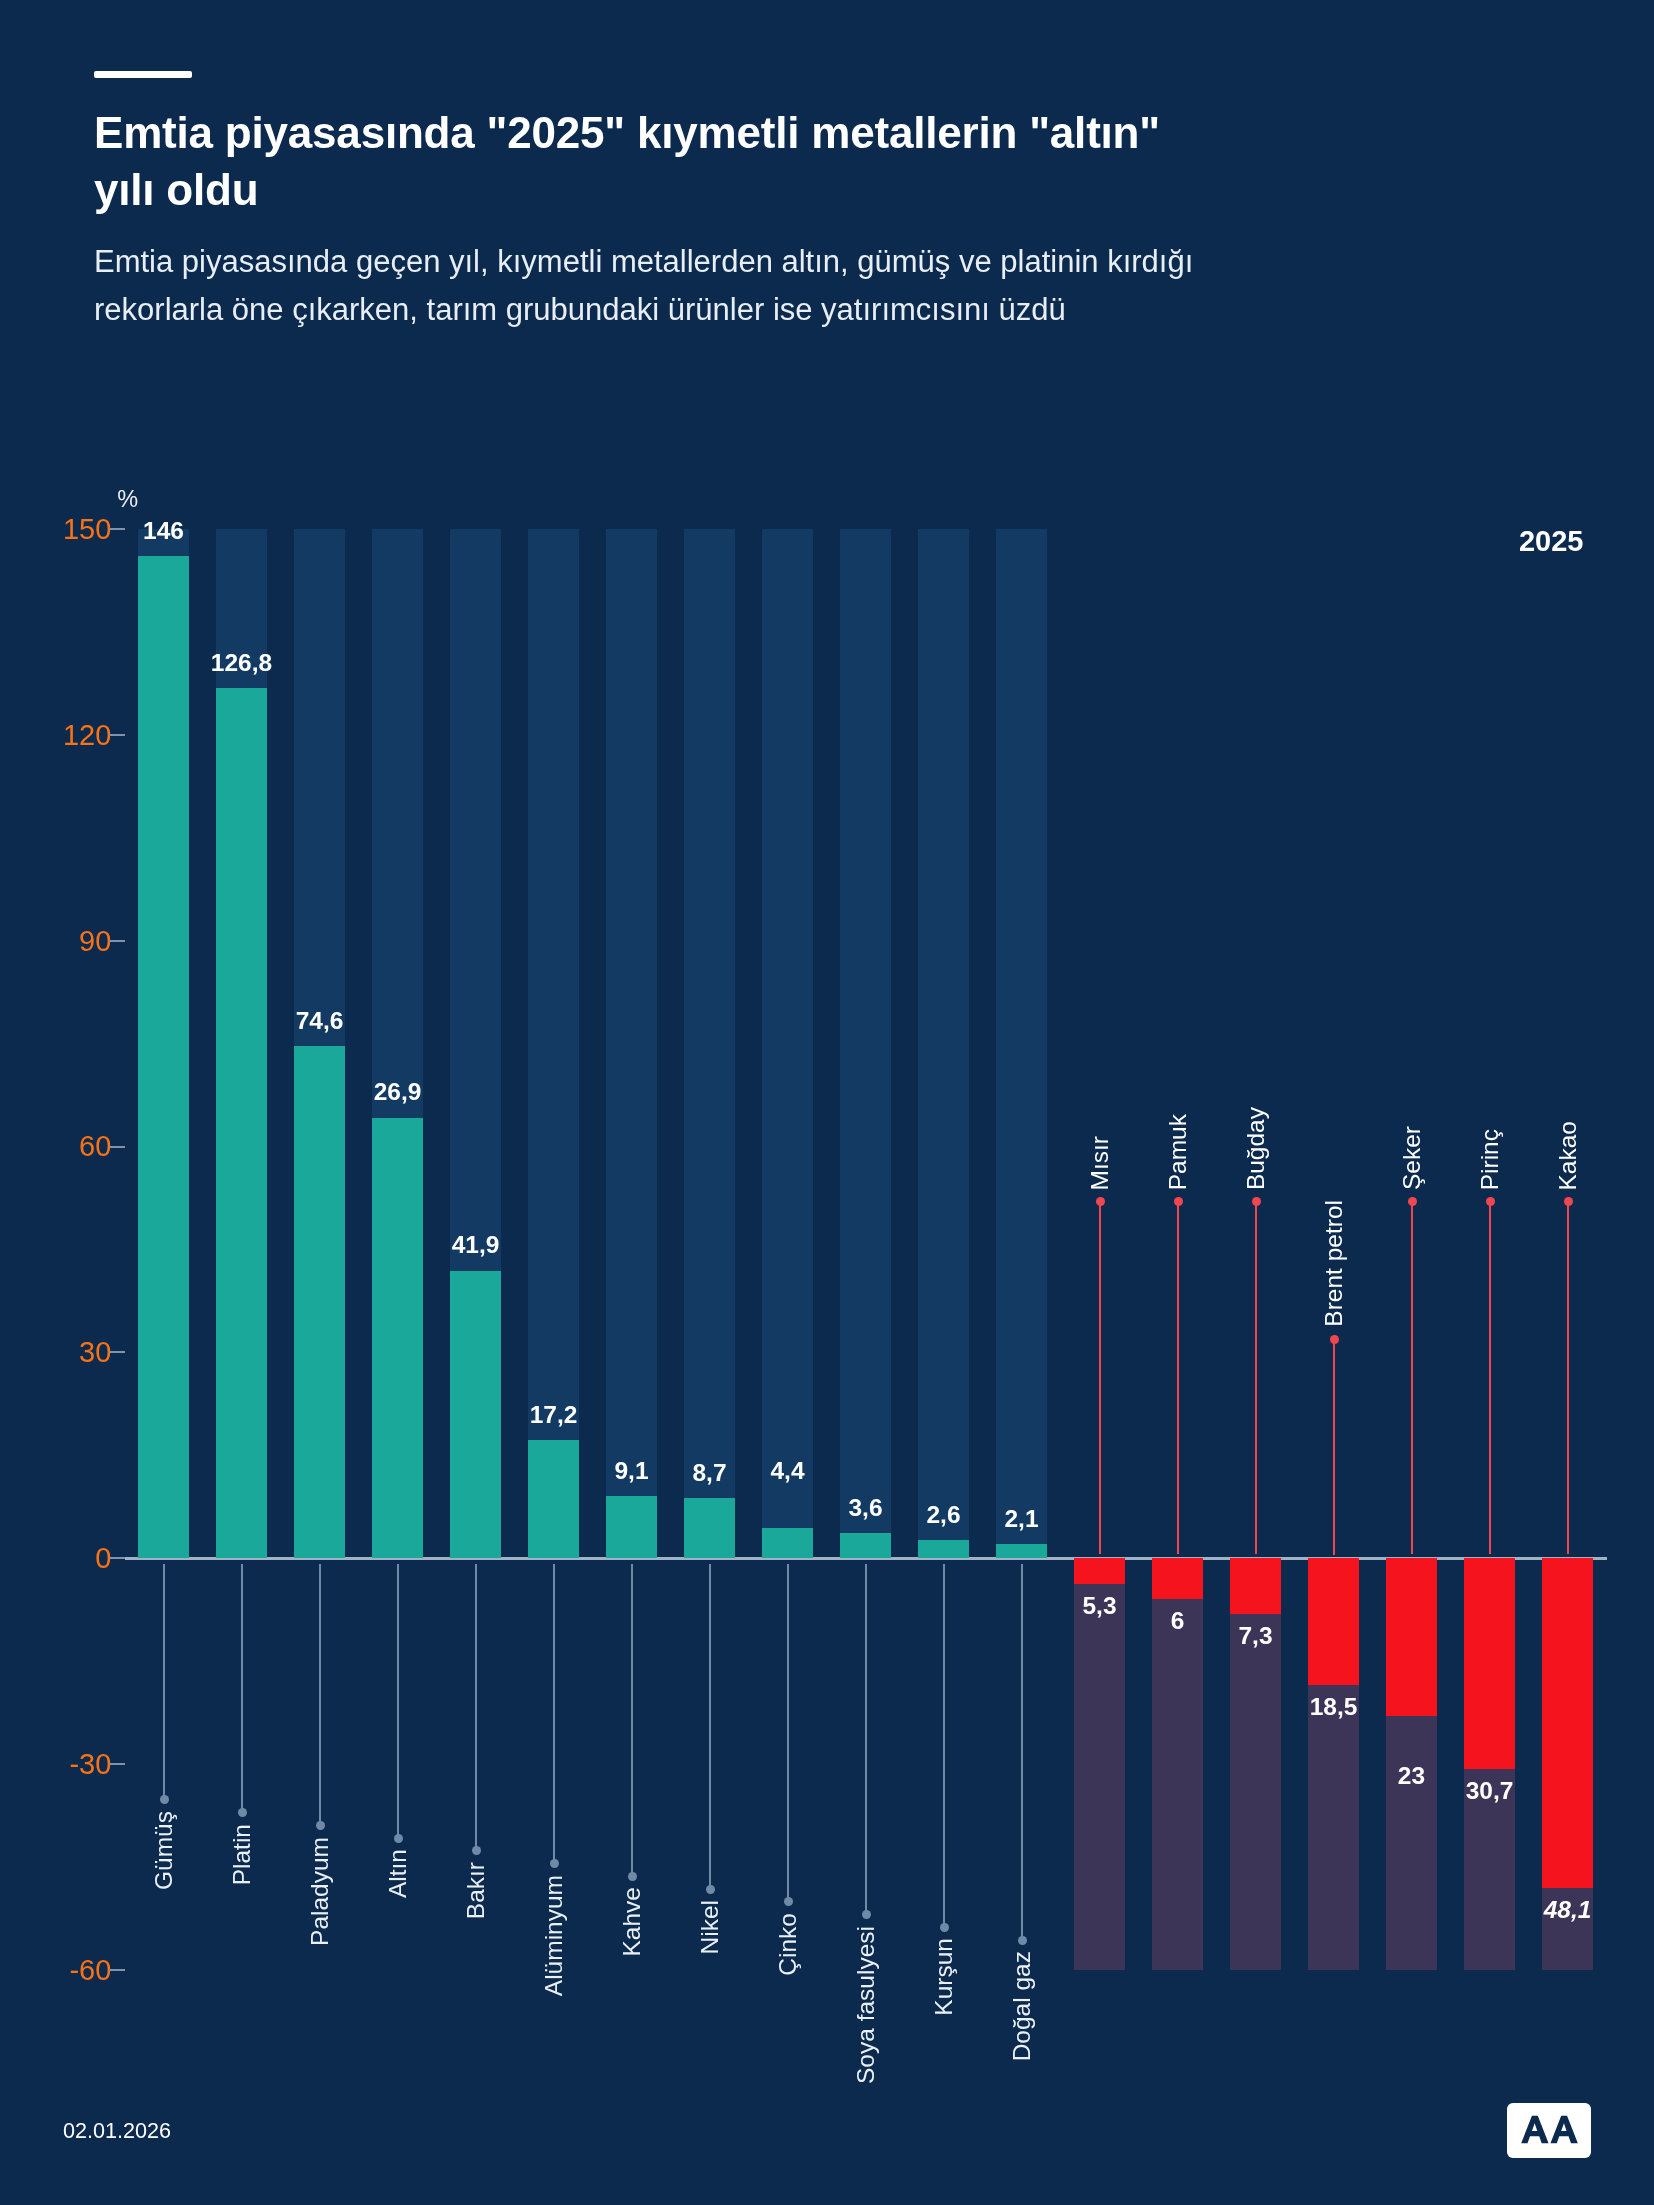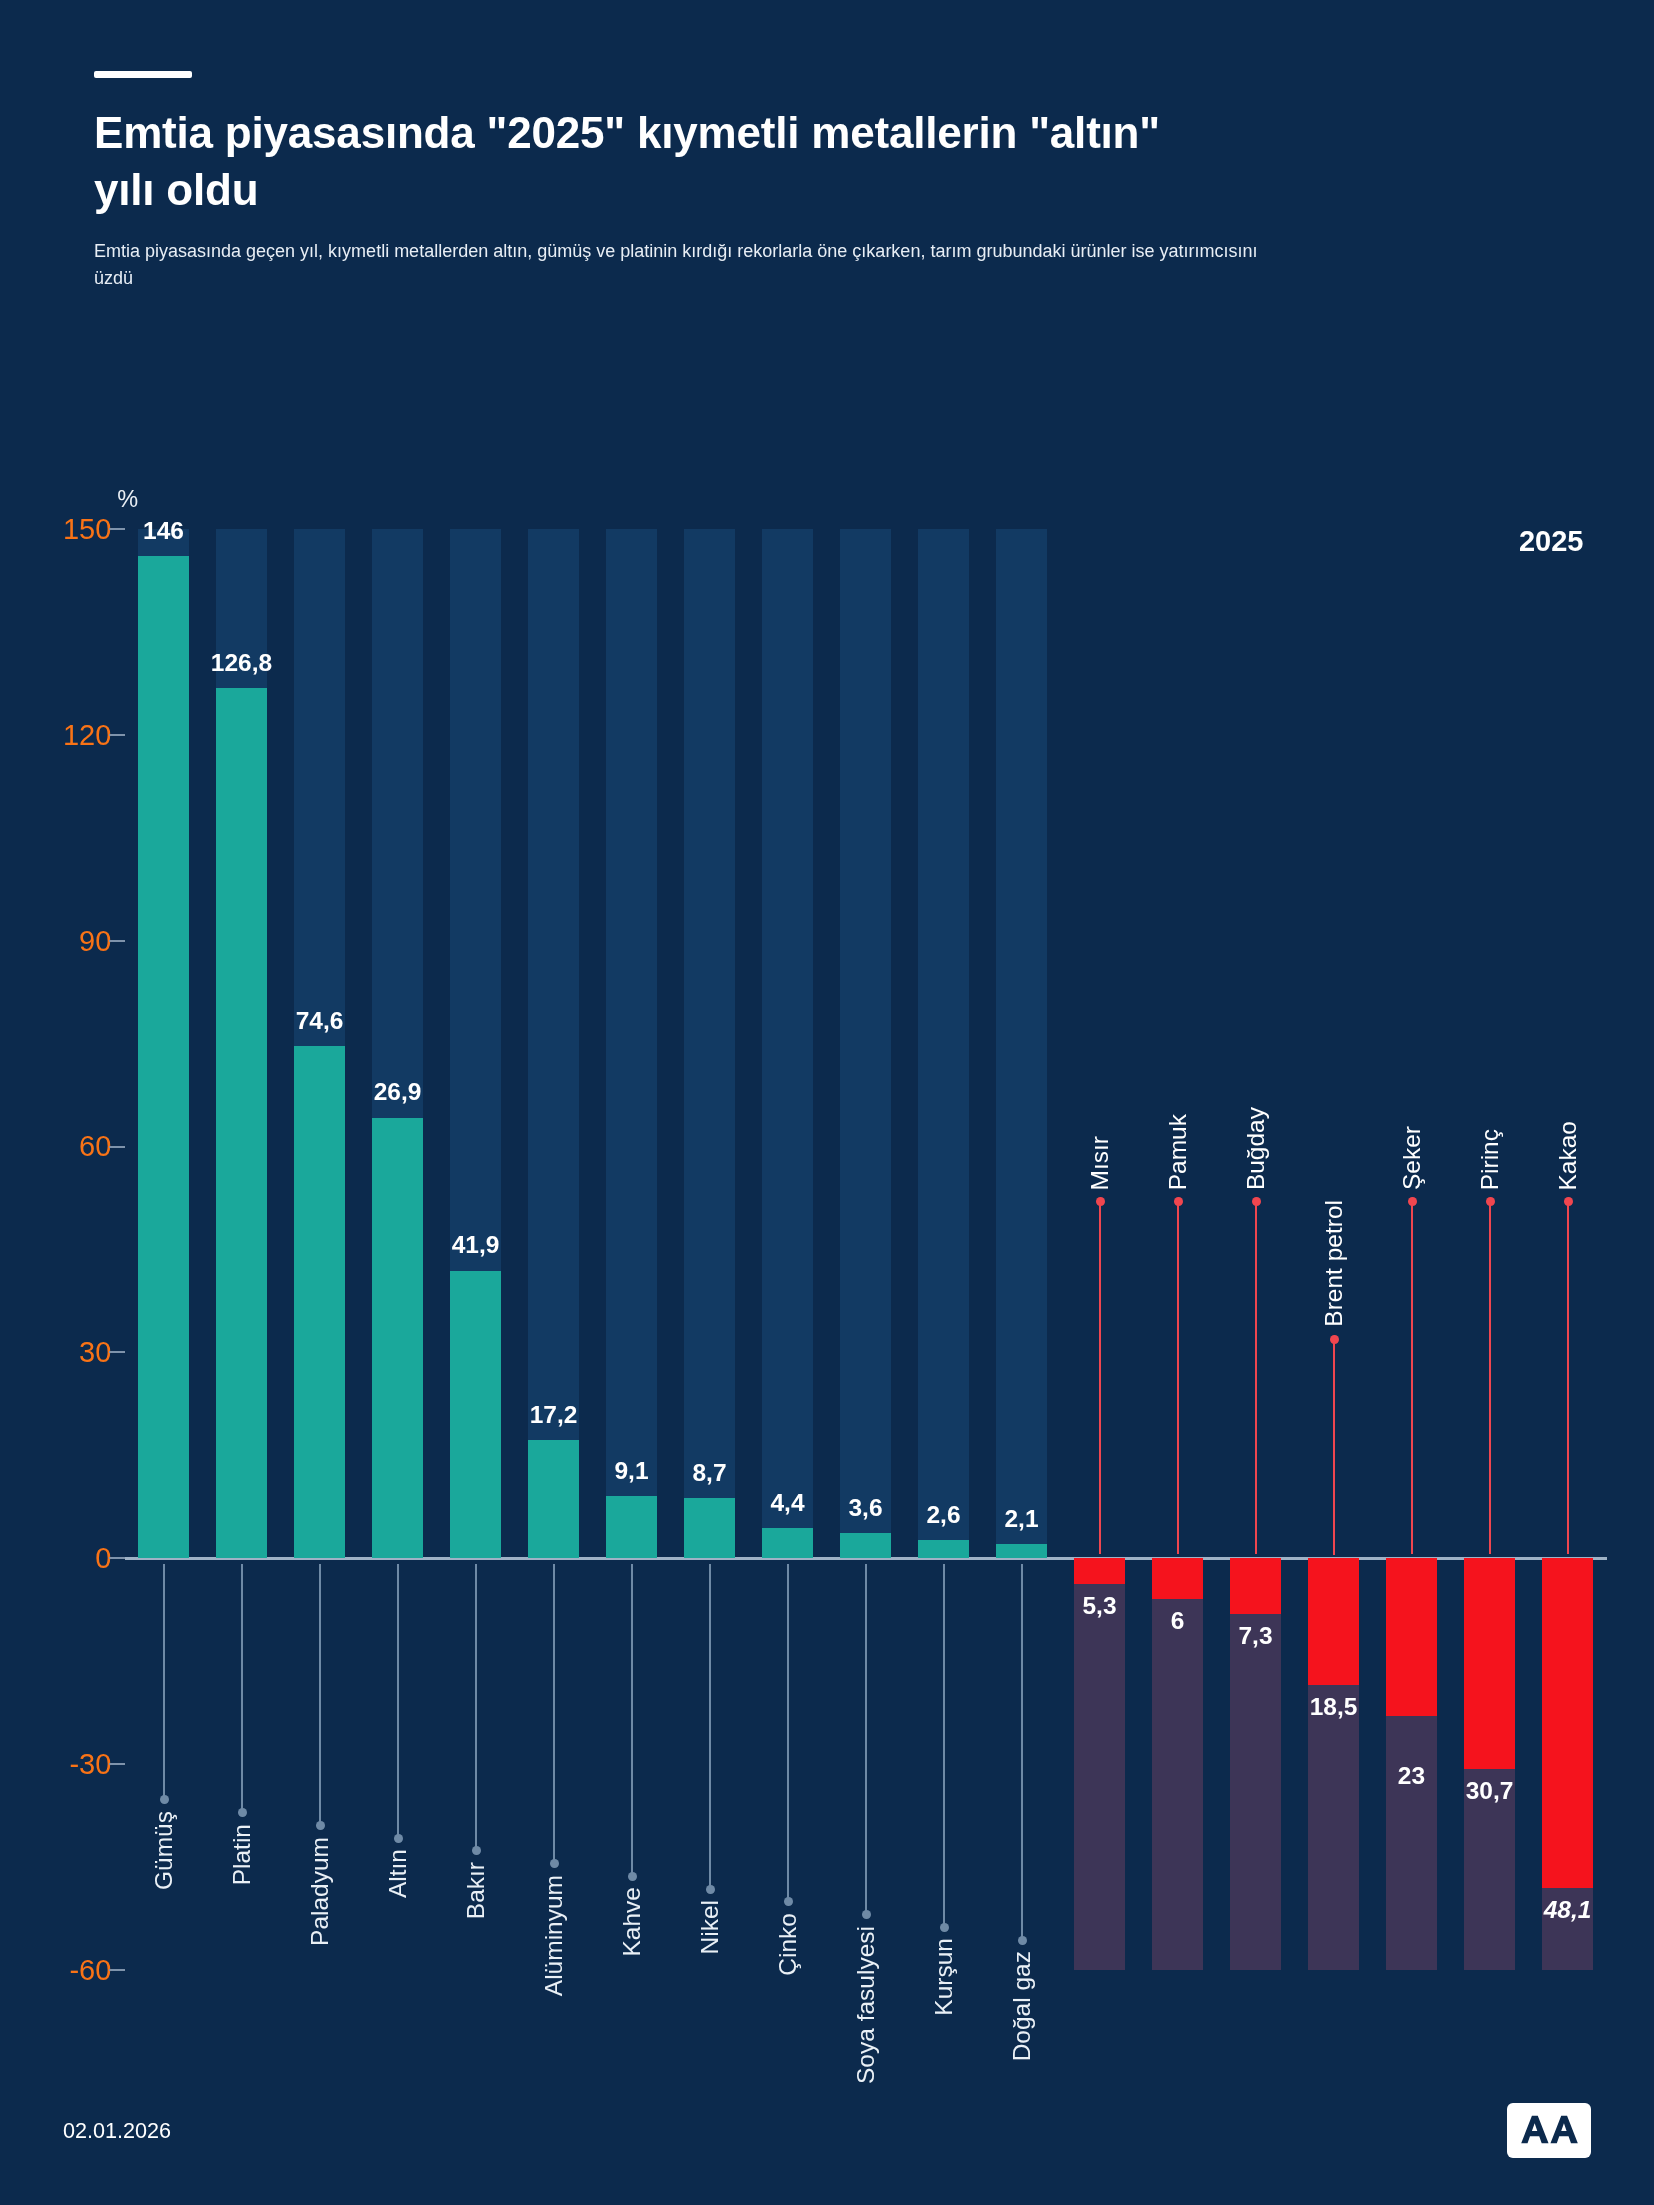--- a/index.html
+++ b/index.html
@@ -37,21 +37,21 @@
   }
   .title {
     font-size: 44px;
     font-weight: bold;
     line-height: 1.28;
     letter-spacing: -0.2px;
     margin: 0 0 19.6px 0;
     max-width: 1078px;
   }
   .subtitle {
-    font-size: 18px;
+    font-size: 31px;
     font-weight: normal;
     line-height: 1.55;
     color: #e8eef5;
     max-width: 1206px;
     margin: 0;
   }
 
   
   .chart {
     position: absolute;
@@ -276,21 +276,21 @@
         <div class="leader-dot" style="left: 503px; top: 1343px;"></div>
         <div class="cat-pos" style="left: 493px; top: 1358px;">Kahve</div>
         <div class="bar-bg" style="left: 559px; top: 0px; width: 51px; height: 1029px;"></div>
         <div class="bar-pos" style="left: 559px; top: 969px; width: 51px; height: 60px;"></div>
         <div class="val" style="left: 516px; width: 137px; top: 930px;">8,7</div>
         <div class="leader" style="left: 584px; top: 1035px; height: 324px;"></div>
         <div class="leader-dot" style="left: 581px; top: 1356px;"></div>
         <div class="cat-pos" style="left: 571px; top: 1371px;">Nikel</div>
         <div class="bar-bg" style="left: 637px; top: 0px; width: 51px; height: 1029px;"></div>
         <div class="bar-pos" style="left: 637px; top: 999px; width: 51px; height: 30px;"></div>
-        <div class="val" style="left: 594px; width: 137px; top: 960px; text-align: center;">4,4</div>
+        <div class="val" style="left: 594px; width: 137px; top: 928px; text-align: center;">4,4</div>
         <div class="leader" style="left: 662px; top: 1035px; height: 337px;"></div>
         <div class="leader-dot" style="left: 659px; top: 1368px;"></div>
         <div class="cat-pos" style="left: 649px; top: 1384px;">Çinko</div>
         <div class="bar-bg" style="left: 715px; top: 0px; width: 51px; height: 1029px;"></div>
         <div class="bar-pos" style="left: 715px; top: 1004px; width: 51px; height: 25px;"></div>
         <div class="val" style="left: 672px; width: 137px; top: 965px;">3,6</div>
         <div class="leader" style="left: 740px; top: 1035px; height: 350px;"></div>
         <div class="leader-dot" style="left: 737px; top: 1381px;"></div>
         <div class="cat-pos" style="left: 727px; top: 1397px;">Soya fasulyesi</div>
         <div class="bar-bg" style="left: 793px; top: 0px; width: 51px; height: 1029px;"></div>

